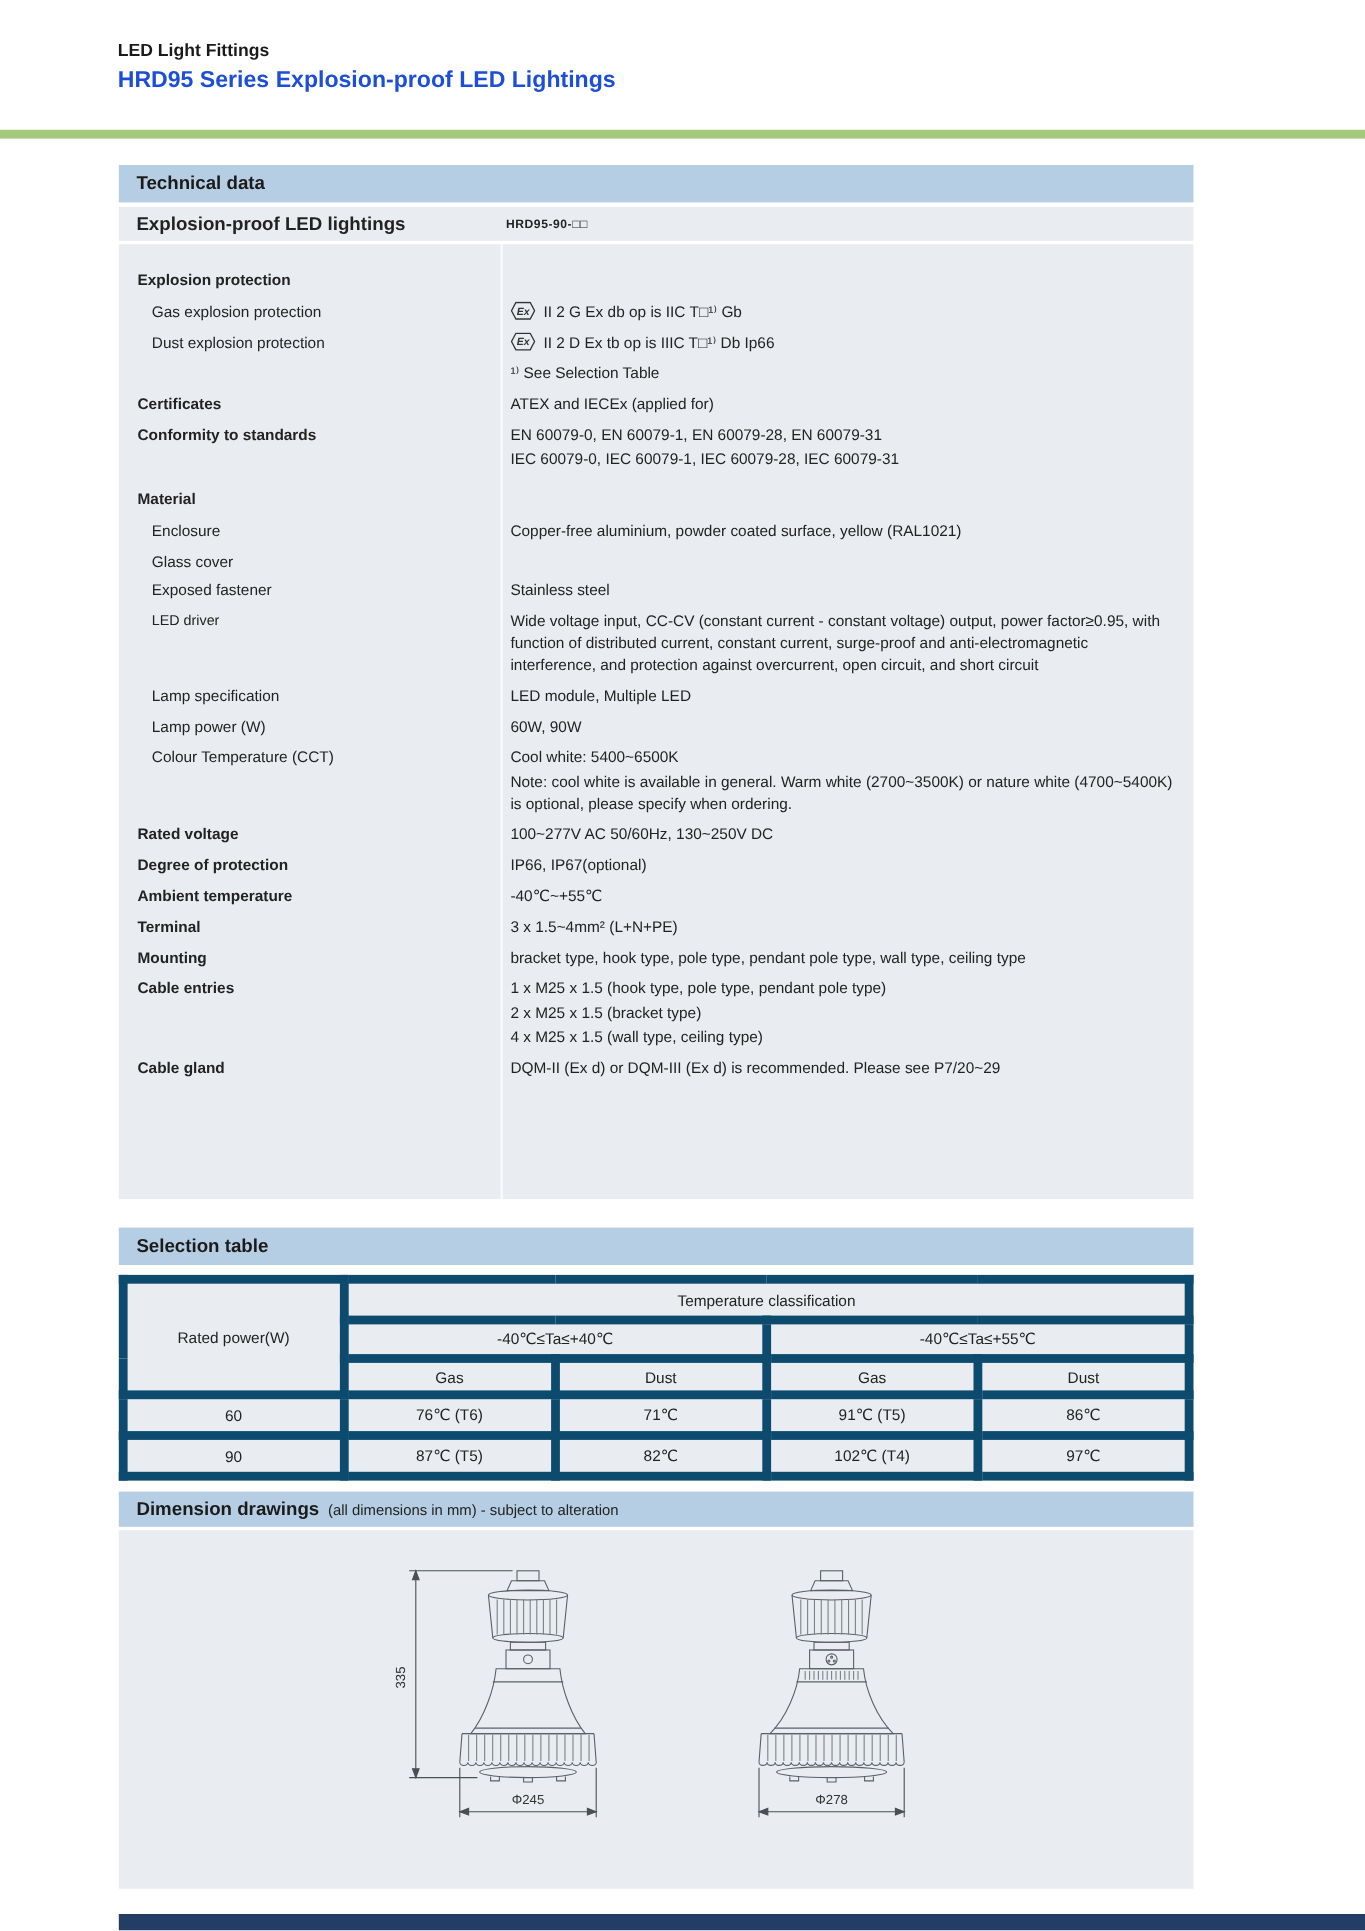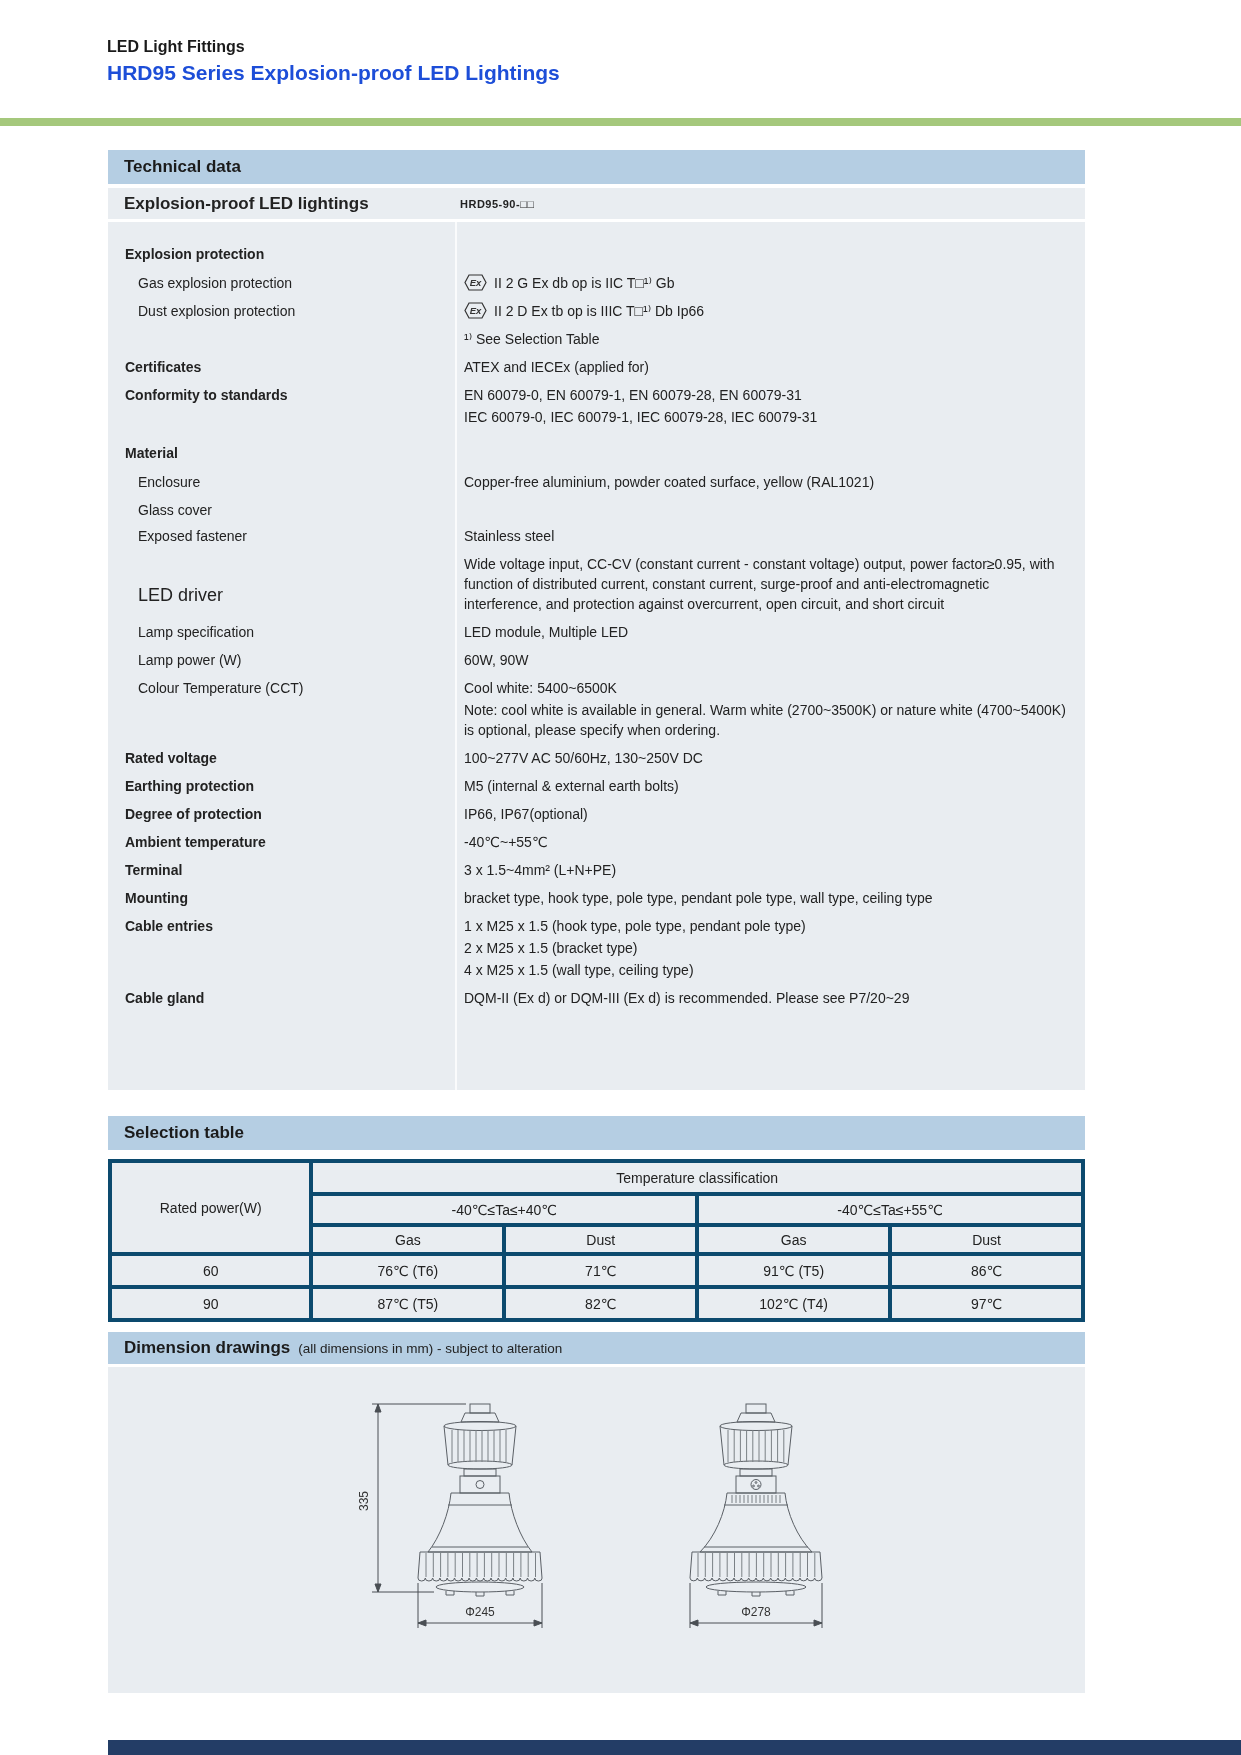--- a/index.html
+++ b/index.html
@@ -22,27 +22,27 @@
   .product-label{font-size:17px;font-weight:bold;padding-left:16px;width:316px;flex:none;}
   .product-model{font-size:11px;font-weight:bold;letter-spacing:0.5px;}
   .tech-panel{background:#e9edf1;margin-top:3px;min-height:868px;position:relative;
               padding-top:8px;box-sizing:border-box;}
   .tech-divider{position:absolute;left:347px;top:0;bottom:0;width:2px;background:#fafbfc;}
   .spec-row{display:flex;margin-bottom:6px;font-size:14px;line-height:20px;}
   .spec-row.group{margin-top:14px;margin-bottom:9px;}
   .spec-label{width:347px;flex:none;padding-left:17px;box-sizing:border-box;color:#222;}
   .spec-label.indent{padding-left:30px;}
   .spec-label.bold{font-weight:bold;}
-  .spec-label.lg{font-size:18px;margin-top:31px;}
+  .spec-label.lg{font-size:13px;}
   .spec-value{flex:1;padding-left:9px;padding-right:18px;color:#222;}
   .val-line{margin-bottom:2px;}
   .ex-icon{display:inline-block;vertical-align:-3px;margin-right:7px;}
   .sec-sel{margin-top:26px;}
   .sel-table{border-collapse:collapse;width:100%;margin-top:9px;table-layout:fixed;}
-  .sel-table td{background:#e9edf1;border:4px solid #0c4a6e;text-align:center;
+  .sel-table td{background:#e9edf1;border:8px solid #0c4a6e;text-align:center;
                 font-size:14px;color:#222;vertical-align:middle;padding:0;}
   .sel-table td.r1{height:29px;}
   .sel-table td.r2{height:27px;}
   .sel-table td.r3{height:25px;}
   .sel-table tr.data td{height:29px;}
   .sec-dim{margin-top:10px;}
   .dim-panel{background:#e9edf1;margin-top:3px;height:326px;position:relative;}
   .lamp{position:absolute;top:34px;}
   .lamp.left{left:240px;}
   .lamp.right{left:548px;}
@@ -169,26 +169,20 @@
             </div>
   </div>
 
   <div class="spec-row">
     <div class="spec-label bold">Rated voltage</div>
     <div class="spec-value">
               <div class="val-line">100~277V AC 50/60Hz, 130~250V DC</div>
             </div>
   </div>
 
-  <div class="spec-row">
-    <div class="spec-label bold">Earthing protection</div>
-    <div class="spec-value">
-              <div class="val-line">M5 (internal &amp; external earth bolts)</div>
-            </div>
-  </div>
 
   <div class="spec-row">
     <div class="spec-label bold">Degree of protection</div>
     <div class="spec-value">
               <div class="val-line">IP66, IP67(optional)</div>
             </div>
   </div>
 
   <div class="spec-row">
     <div class="spec-label bold">Ambient temperature</div>

